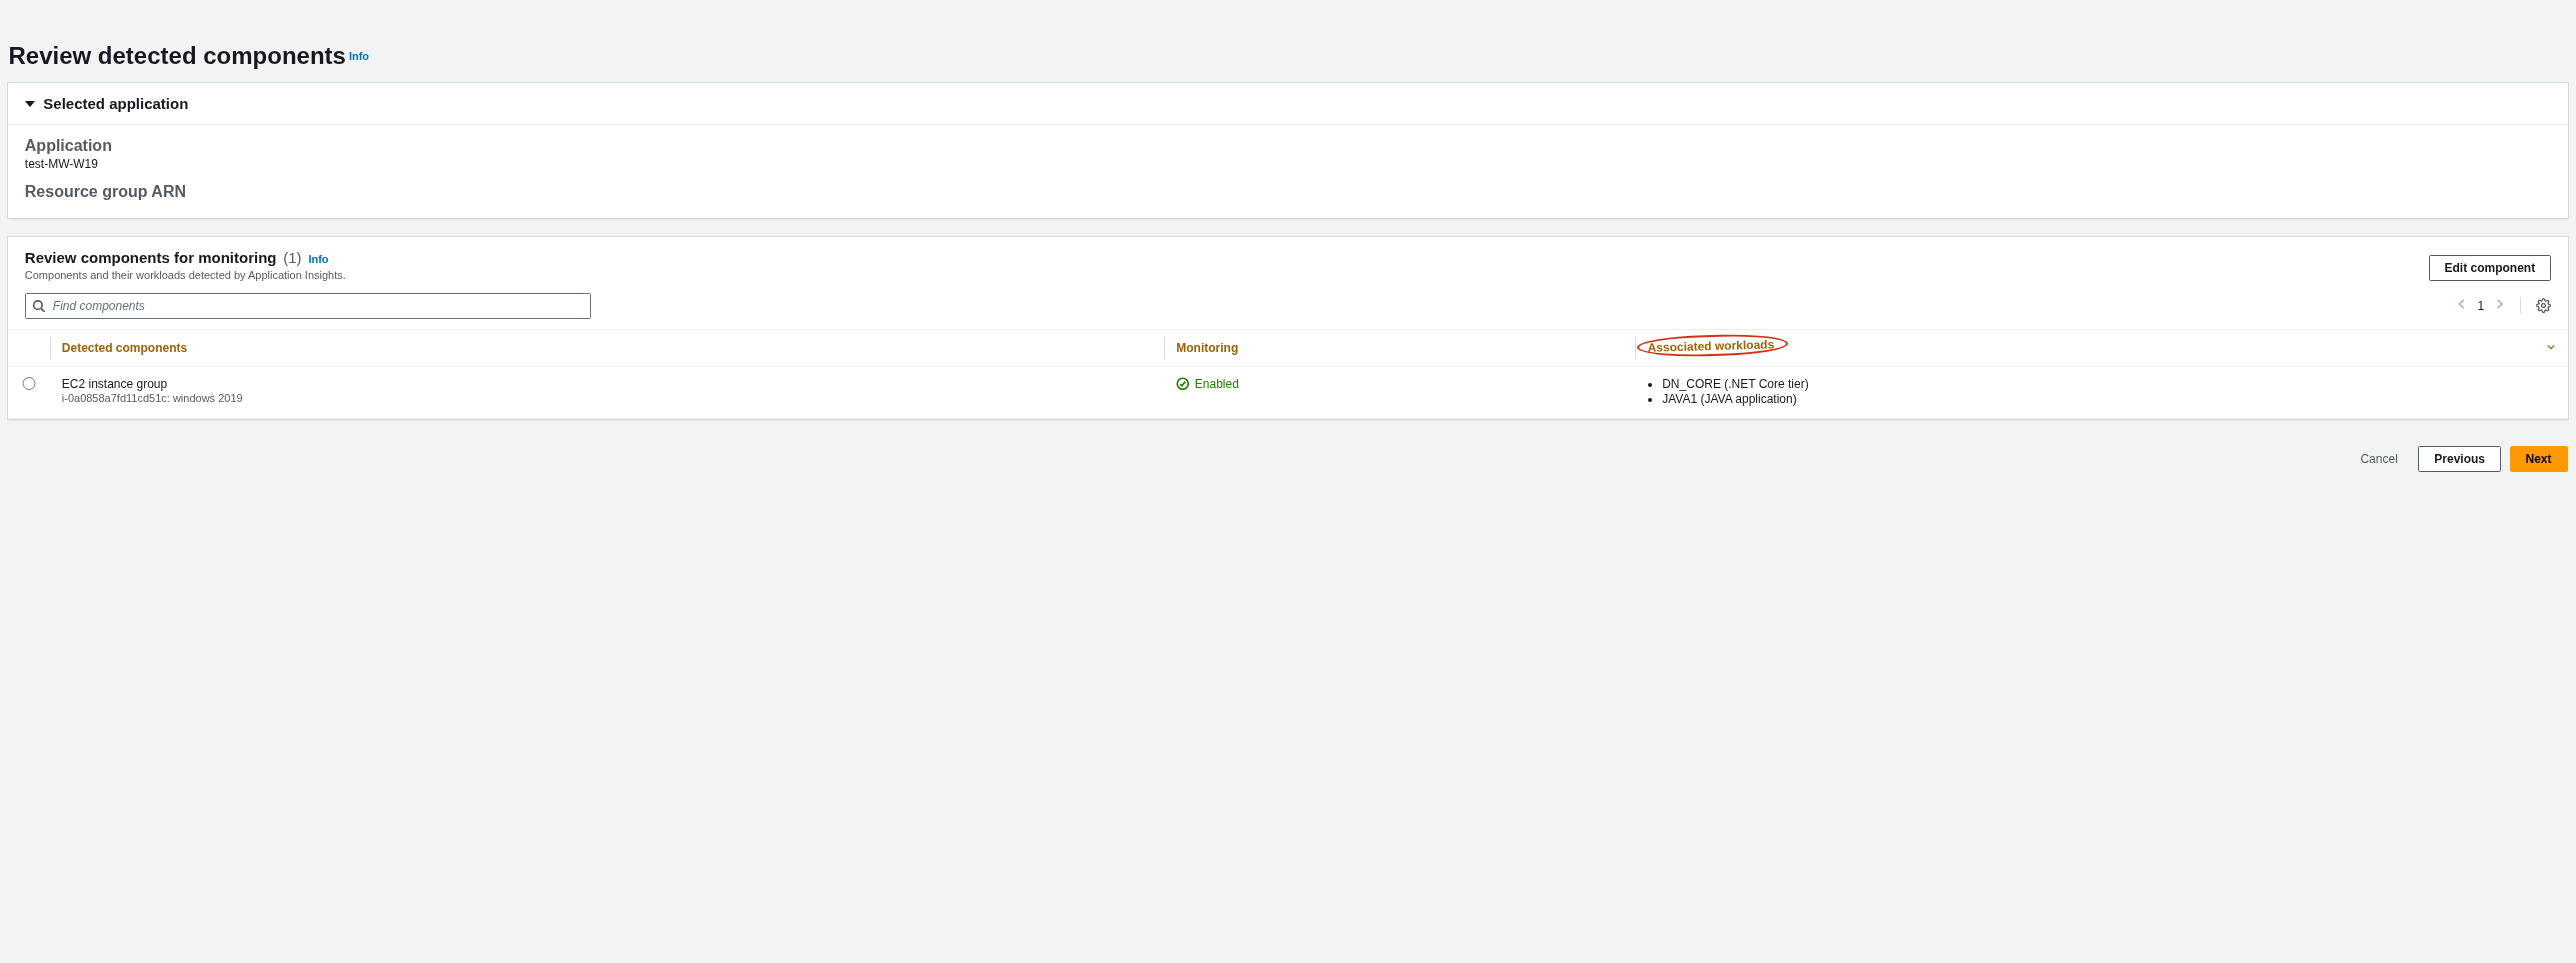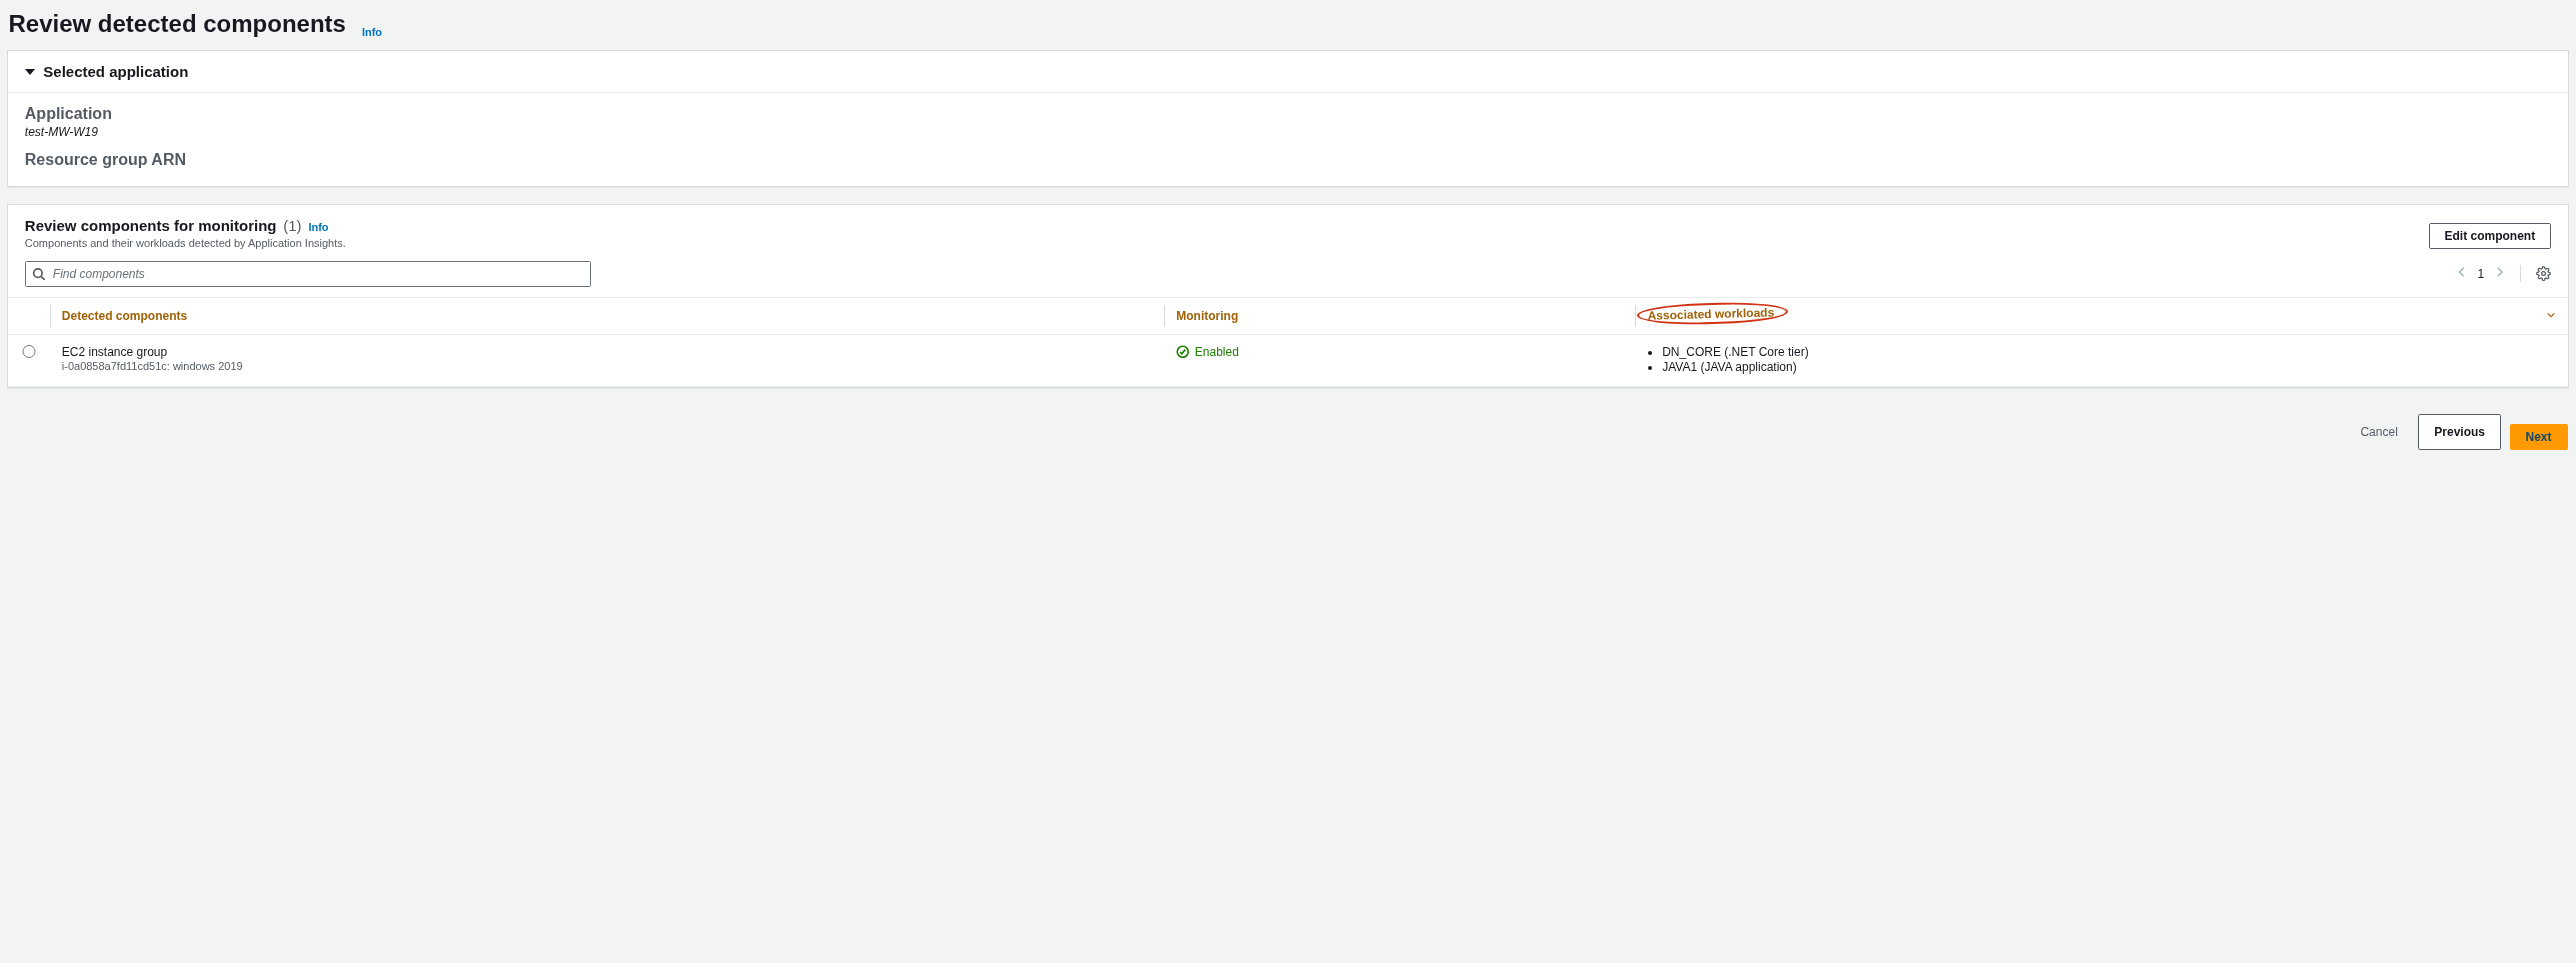--- a/index.html
+++ b/index.html
@@ -5,23 +5,24 @@
   * { box-sizing: border-box; margin: 0; padding: 0; }
   body {
     font-family: "Amazon Ember", "Helvetica Neue", Arial, sans-serif;
     background: #f2f3f3;
     color: #16191f;
     font-size: 12px;
     padding: 6.8px;
   }
   .page-title-row {
     display: flex;
-    align-items: flex-end;
-    gap: 16px;
+    align-items: center;
+    gap: 3px;
     padding: 3.4px 1.7px 12px 1.7px;
+    margin-top: 32px;
   }
   .page-title {
     font-size: 24px;
     font-weight: 700;
     color: #16191f;
   }
   .info-link {
     color: #0073bb;
     font-size: 11px;
     font-weight: 700;
@@ -58,21 +59,20 @@
   .kv-label {
     color: #545b64;
     font-size: 16px;
     margin-bottom: 1.7px;
     font-weight: bold;
   }
   .kv-value {
     color: #16191f;
     font-size: 12px;
     margin-bottom: 12px;
-    font-style: italic;
   }
   .kv-value:last-child { margin-bottom: 0; }
 
   .section-head-row {
     display: flex;
     align-items: flex-end;
     justify-content: space-between;
     padding: 12px 17px 5px 17px;
   }
   .section-title-block { display: flex; flex-direction: column; gap: 3.4px; }
@@ -96,22 +96,21 @@
     color: #16191f;
     font-weight: 700;
     font-size: 12px;
     padding: 5px 15px;
     border-radius: 1.7px;
     cursor: pointer;
   }
   .btn-primary {
     background: #ff9900;
     border-color: #ff9900;
-    color: #0c4a6e;
-    margin-top: 10px;
+    color: #000000;
   }
   .btn-link {
     background: none;
     border: none;
     color: #545b64;
     font-weight: 400;
     font-size: 12px;
     cursor: pointer;
     padding: 5px 12px;
   }

